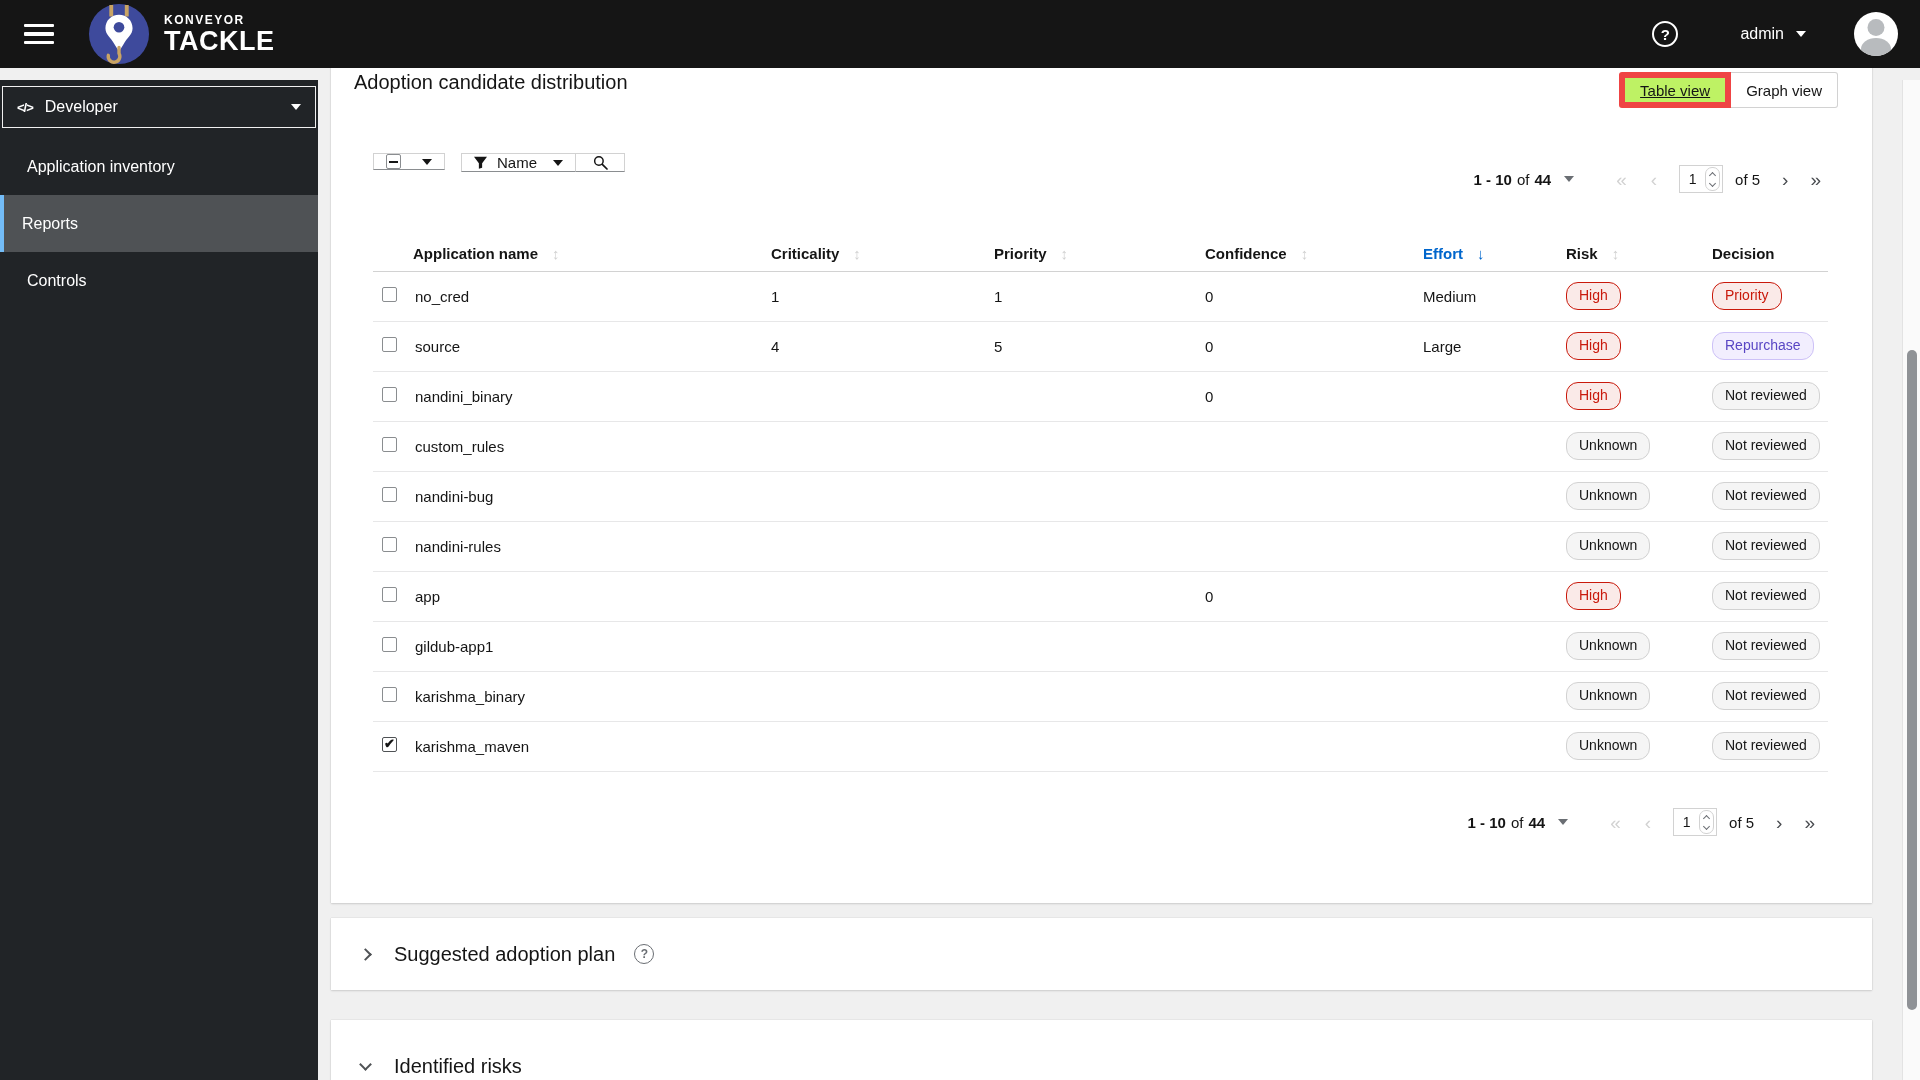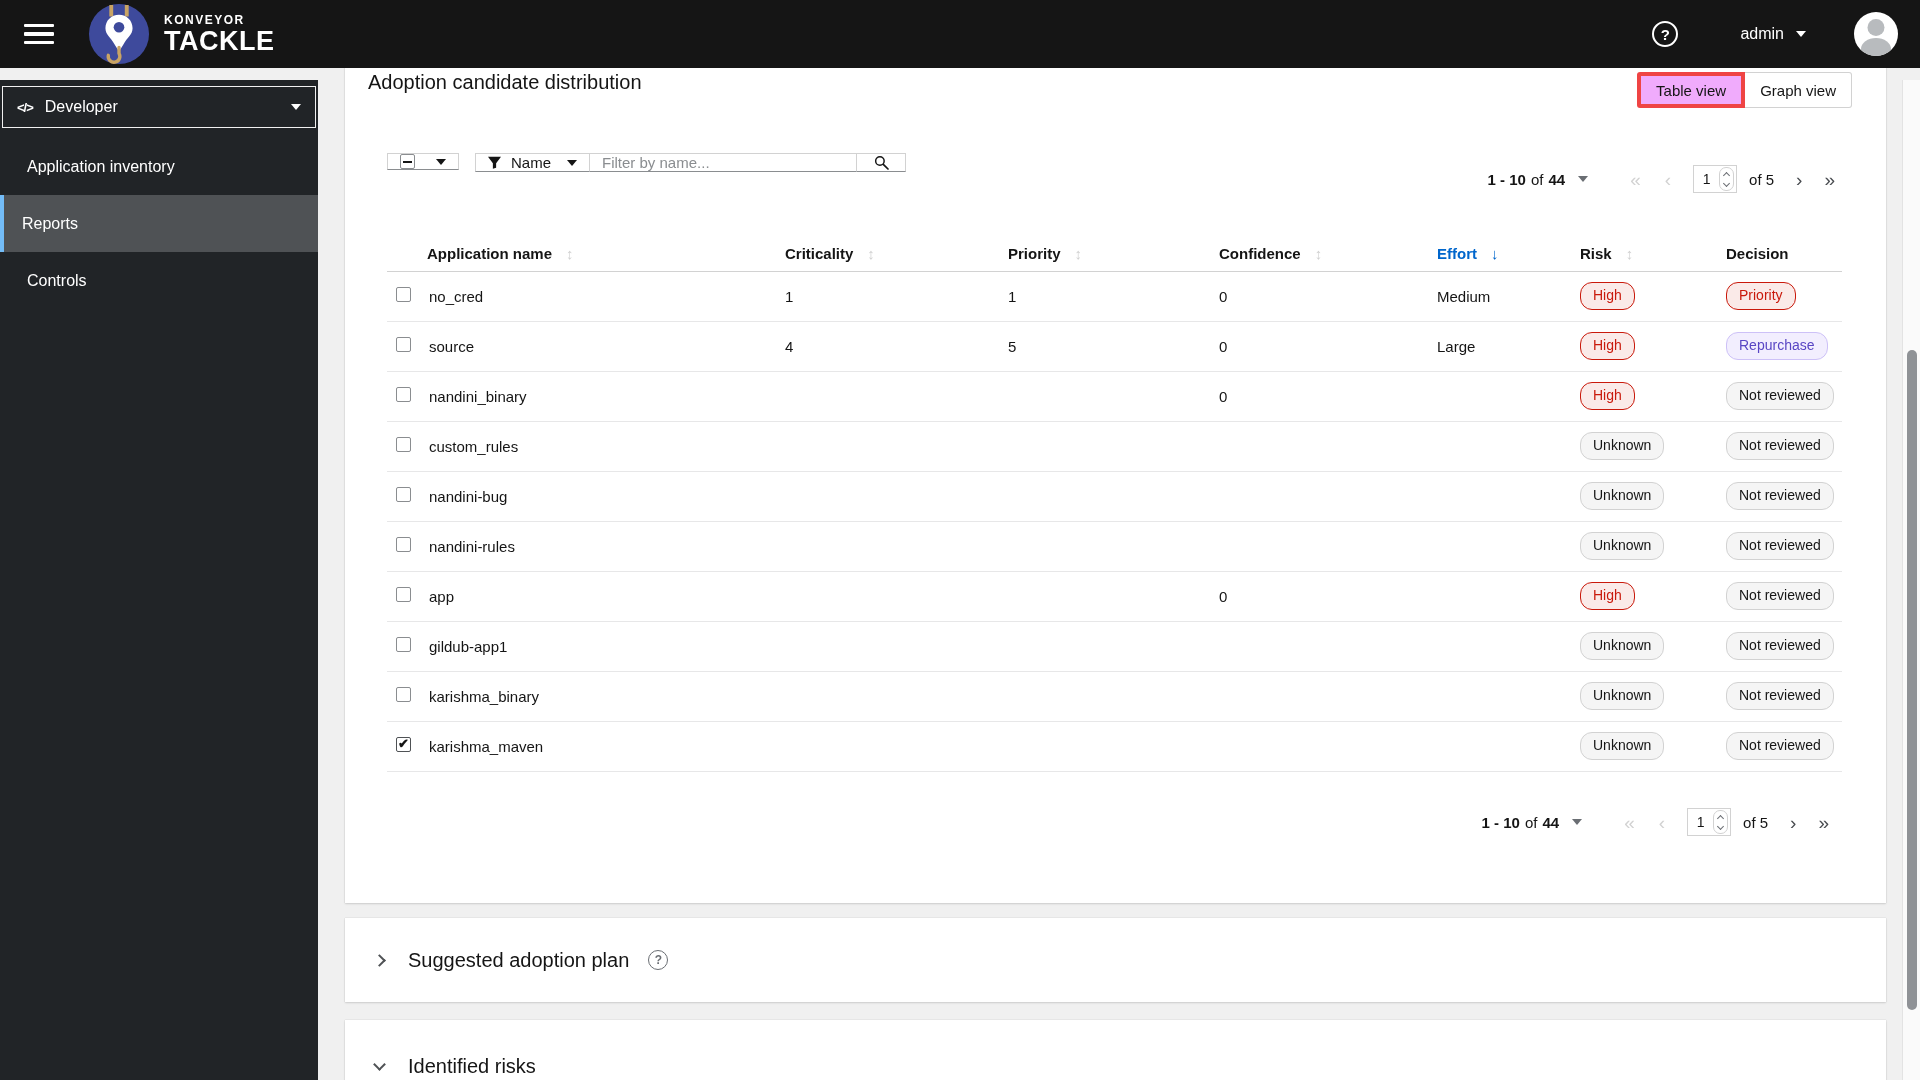--- a/index.html
+++ b/index.html
@@ -25,31 +25,31 @@
   .sidebar { position:absolute; top:80px; left:0; width:318px; height:1000px; background:#212427; z-index:90; }
   .perspective { margin:6px 2px 10px 2px; height:42px; border:1px solid #f0f0f0; display:flex; align-items:center; padding:0 14px; color:#fff; cursor:pointer; background:#212427; }
   .perspective .code-ic { font-size:13px; font-weight:700; letter-spacing:-1px; }
   .perspective .plabel { font-size:16px; margin-left:12px; }
   .perspective .caret { margin-left:auto; }
   .nav-item { height:57px; display:flex; align-items:center; padding-left:27px; color:#fff; font-size:16px; cursor:pointer; }
   .nav-item.active { background:#4f5255; border-left:4px solid #73bcf7; padding-left:18px; }
 
   
   .main { position:absolute; left:318px; top:0; right:0; bottom:0; background:#f0f0f0; overflow:hidden; z-index:1; }
-  .card { position:absolute; left:27px; width:1541px; background:#fff; box-shadow:0 1px 2px rgba(3,3,3,0.12), 0 0 1px rgba(3,3,3,0.2); }
+  .card { position:absolute; left:13px; width:1541px; background:#fff; box-shadow:0 1px 2px rgba(3,3,3,0.12), 0 0 1px rgba(3,3,3,0.2); }
   .card1 { top:55px; height:848px; }
-  .card2 { top:918px; height:84px; }
+  .card2 { top:918px; height:72px; }
   .card3 { top:1020px; height:200px; }
 
   .page-title { position:absolute; left:23px; top:16px; font-size:20px; font-weight:500; }
 
   
   .view-toggle { position:absolute; right:34px; top:17px; display:flex; }
   .vt-btn { height:36px; padding:0 15px; font-size:15px; display:flex; align-items:center; background:#fff; border:1px solid #d2d2d2; color:#151515; cursor:pointer; }
-  .vt-btn.selected { background:#f0abfc; border:4px solid #ef4444; }
+  .vt-btn.selected { background:#bef264; border:6px solid #ef4444;text-decoration:underline; }
   .vt-btn:first-child { border-radius:3px 0 0 3px; }
   .vt-btn:last-child { border-radius:0 3px 3px 0; border-left:none; }
 
   
   .toolbar { position:absolute; left:42px; top:98px; display:flex; align-items:flex-start; height:34px; }
   .bulk-select { width:72px; border:1px solid #d2d2d2; border-bottom-color:#8a8d90; display:flex; align-items:center; padding:0 12px; justify-content:space-between; background:#fff; cursor:pointer; color:#151515; }
   .cb { display:inline-block; width:15px; height:15px; border:1px solid #8a8d90; border-radius:2px; background:#fff; position:relative; cursor:pointer; }
   .cb.ind::after { content:""; position:absolute; left:2px; right:2px; top:5.5px; height:2.5px; background:#151515; }
   .cb.checked { border-color:#4f5255; }
   .cb.checked::after { content:"\2714"; position:absolute; left:1px; top:-2px; font-size:13px; color:#151515; font-weight:700; }
@@ -164,21 +164,20 @@
         <span class="caret"></span>
       </div>
       <div class="filter-group">
         <div class="cat-select">
           <svg width="13" height="13" viewBox="0 0 512 512">
               <path fill="#151515" d="M0 32h512L320 288v170l-128 46V288z"></path>
             </svg>
           <span>Name</span>
           <span class="caret" style="margin-left:6px;"></span>
         </div>
-        <input class="filter-input" type="text" placeholder="Filter by name..." style="">
         <button class="search-btn">
           <svg width="17" height="17" viewBox="0 0 512 512">
             <circle cx="208" cy="208" r="128" fill="none" stroke="#151515" stroke-width="44"></circle>
             <line x1="310" y1="310" x2="452" y2="452" stroke="#151515" stroke-width="52" stroke-linecap="round"></line>
           </svg>
         </button>
       </div>
     </div>
 
     <div class="pagination pag-top">

